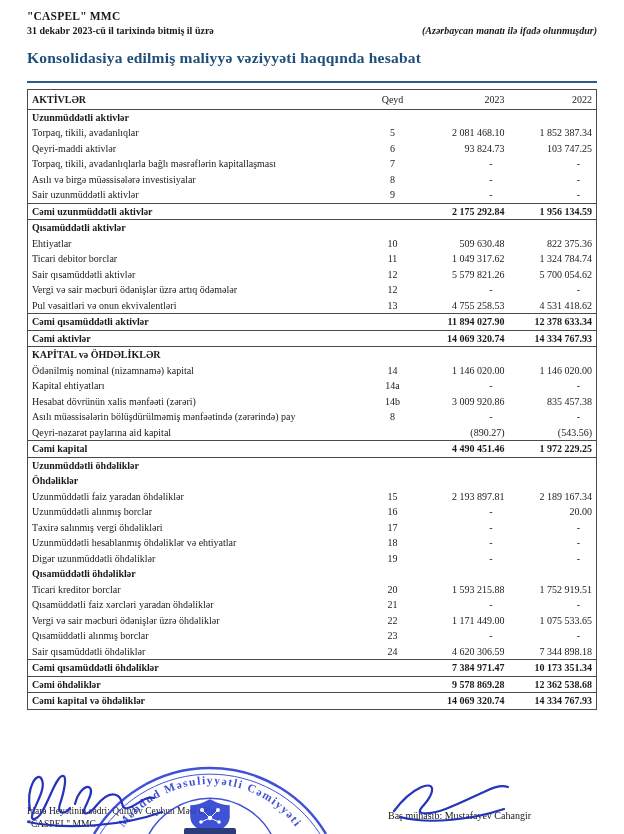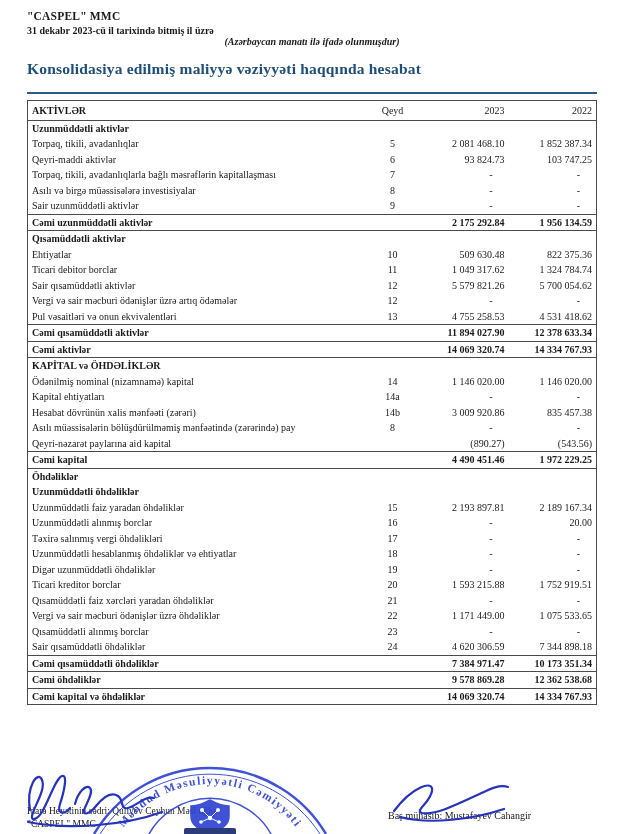--- a/index.html
+++ b/index.html
@@ -8,21 +8,21 @@
     position:relative;
     width:624px; height:834px;
     margin:0 auto;
     background:#ffffff;
     overflow:hidden;
     font-family:"Liberation Serif", serif;
     color:#1a1a1a;
     padding:10px 27px 0 27px;
   }
   .company { font-weight:bold; font-size:11.5px; letter-spacing:.2px; }
-  .subline { display:flex; justify-content:space-between; font-size:10px; font-weight:bold; margin-top:3px;flex-direction:column; }
+  .subline { display:flex; justify-content:space-between; font-size:10px; font-weight:bold; margin-top:3px; }
   .currency-note { font-style:italic;text-align:center; }
   .report-title {
     color:#1F4E79;
     font-size:15.5px;
     font-weight:bold;
     margin:13px 0 0 0;
     padding-bottom:14px;
     border-bottom:2px solid #2E5C8A;
     letter-spacing:.2px;
   }
@@ -201,27 +201,27 @@
           <td class="c-num">(890.27)</td>
           <td class="c-num">(543.56)</td>
         </tr>
         <tr class="row-total">
           <td class="c-label">Cəmi kapital</td>
           <td class="c-note"></td>
           <td class="c-num">4 490 451.46</td>
           <td class="c-num">1 972 229.25</td>
         </tr>
         <tr class="row-sub">
+          <td class="c-label">Uzunmüddətli öhdəliklər</td>
+          <td class="c-note"></td>
+          <td class="c-num"></td>
+          <td class="c-num"></td>
+        </tr>
+        <tr class="row-sub">
           <td class="c-label">Öhdəliklər</td>
-          <td class="c-note"></td>
-          <td class="c-num"></td>
-          <td class="c-num"></td>
-        </tr>
-        <tr class="row-sub">
-          <td class="c-label">Uzunmüddətli öhdəliklər</td>
           <td class="c-note"></td>
           <td class="c-num"></td>
           <td class="c-num"></td>
         </tr>
         <tr class="row-item">
           <td class="c-label">Uzunmüddətli faiz yaradan öhdəliklər</td>
           <td class="c-note">15</td>
           <td class="c-num">2 193 897.81</td>
           <td class="c-num">2 189 167.34</td>
         </tr>
@@ -241,20 +241,26 @@
           <td class="c-label">Uzunmüddətli hesablanmış öhdəliklər və ehtiyatlar</td>
           <td class="c-note">18</td>
           <td class="c-num dash">-</td>
           <td class="c-num dash">-</td>
         </tr>
         <tr class="row-item">
           <td class="c-label">Digər uzunmüddətli öhdəliklər</td>
           <td class="c-note">19</td>
           <td class="c-num dash">-</td>
           <td class="c-num dash">-</td>
+        </tr>
+        <tr class="row-sub">
+          <td class="c-label">Qısamüddətli öhdəliklər</td>
+          <td class="c-note"></td>
+          <td class="c-num"></td>
+          <td class="c-num"></td>
         </tr>
         <tr class="row-item">
           <td class="c-label">Ticari kreditor borclar</td>
           <td class="c-note">20</td>
           <td class="c-num">1 593 215.88</td>
           <td class="c-num">1 752 919.51</td>
         </tr>
         <tr class="row-item">
           <td class="c-label">Qısamüddətli faiz xərcləri yaradan öhdəliklər</td>
           <td class="c-note">21</td>

